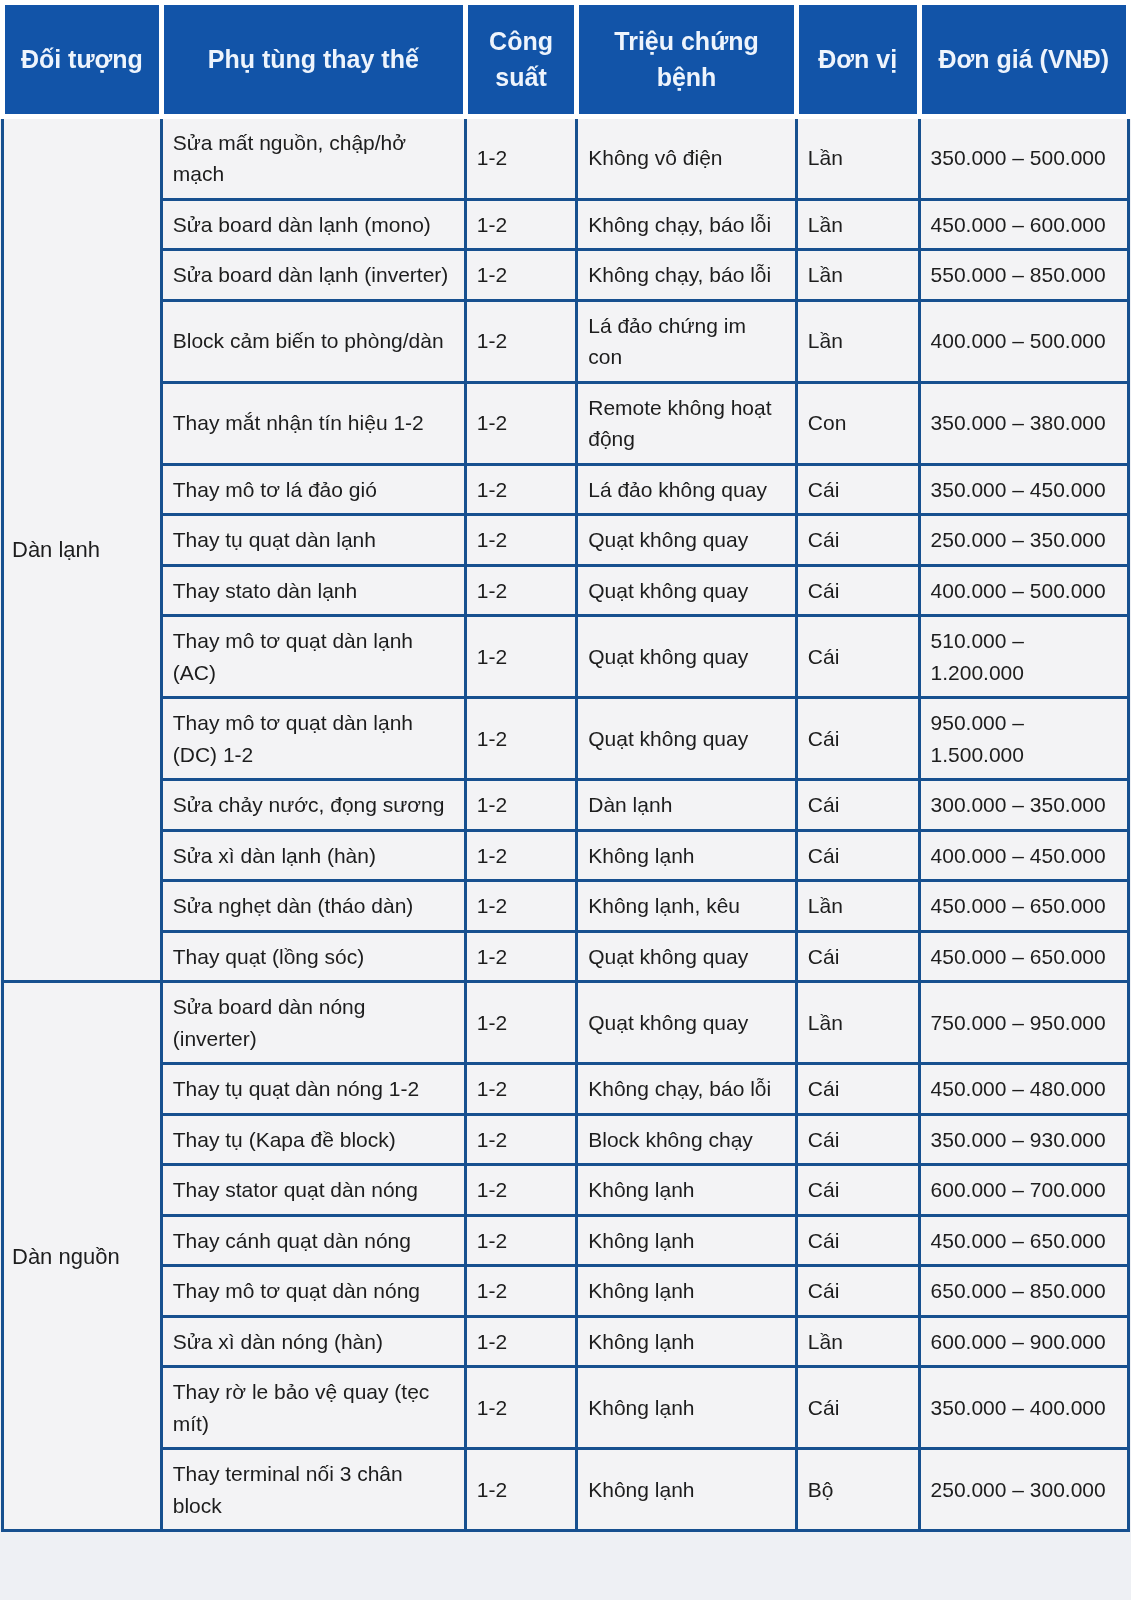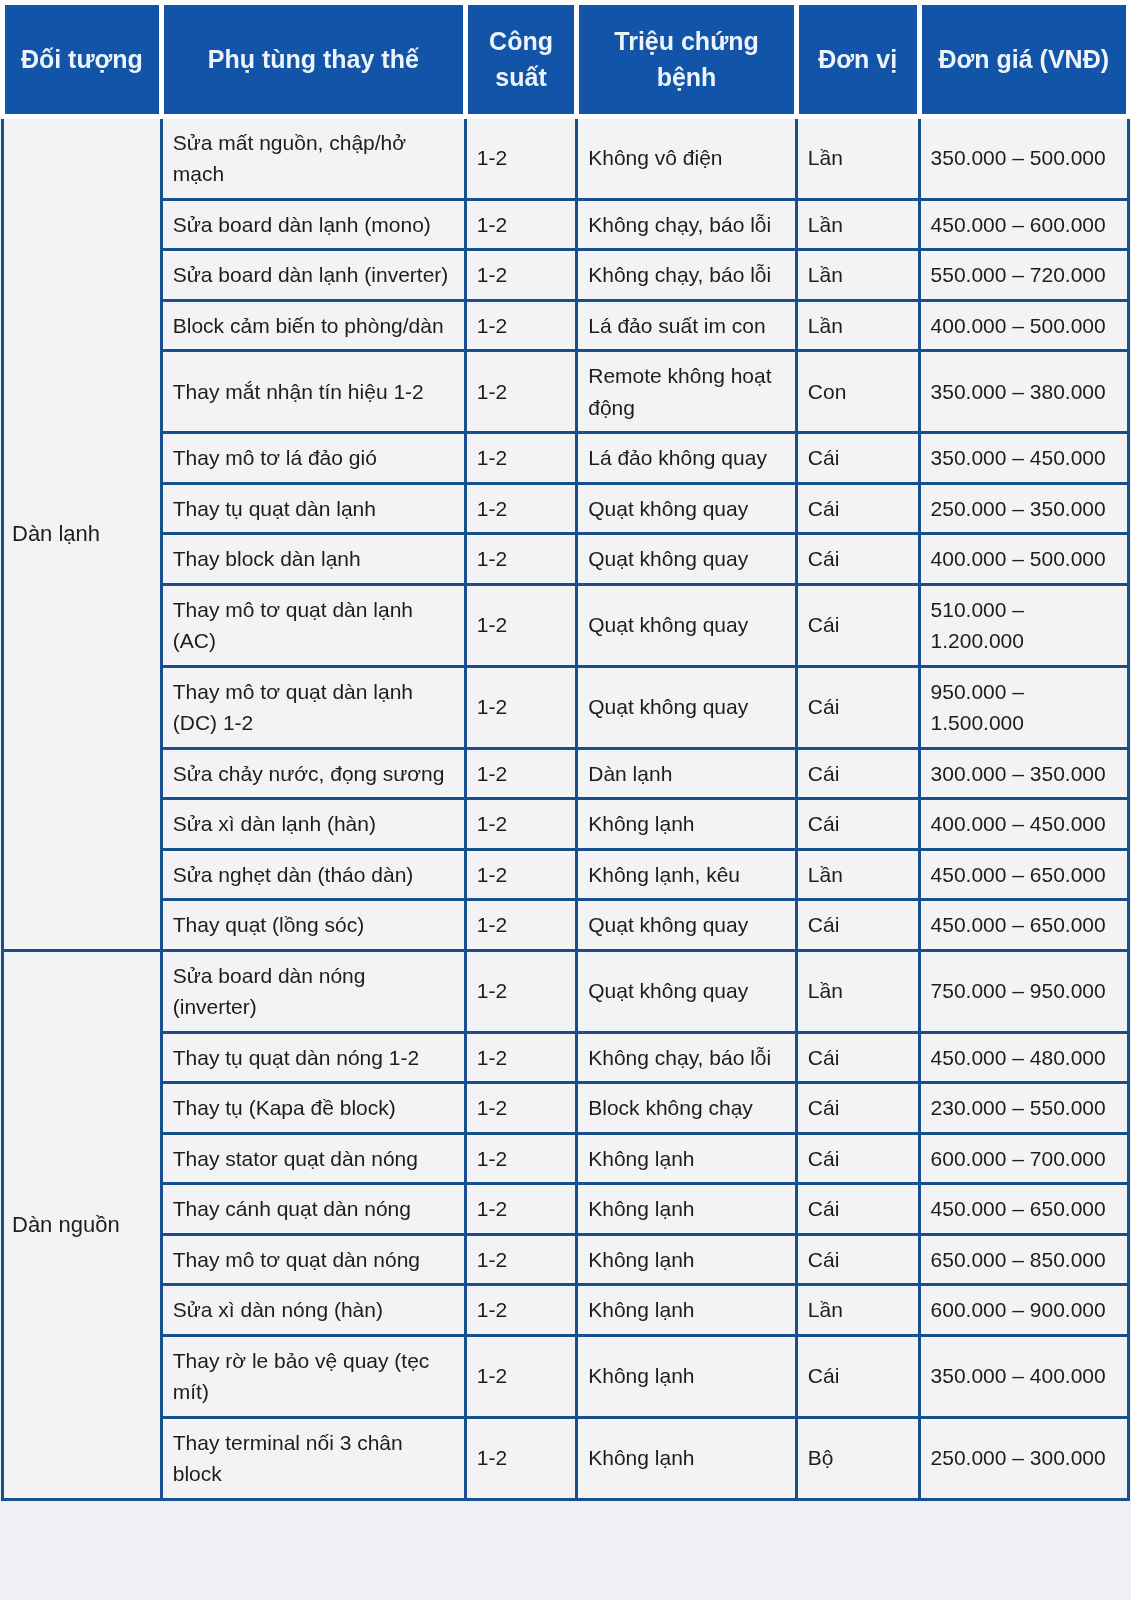--- a/index.html
+++ b/index.html
@@ -96,26 +96,26 @@
         <td>1-2</td>
         <td>Không chạy, báo lỗi</td>
         <td>Lần</td>
         <td>450.000 – 600.000</td>
       </tr>
       <tr>
         <td>Sửa board dàn lạnh (inverter)</td>
         <td>1-2</td>
         <td>Không chạy, báo lỗi</td>
         <td>Lần</td>
-        <td>550.000 – 720.000</td>
+        <td>550.000 – 850.000</td>
       </tr>
       <tr>
         <td>Block cảm biến to phòng/dàn</td>
         <td>1-2</td>
-        <td>Lá đảo suất im con</td>
+        <td>Lá đảo chứng im con</td>
         <td>Lần</td>
         <td>400.000 – 500.000</td>
       </tr>
       <tr>
         <td>Thay mắt nhận tín hiệu 1-2</td>
         <td>1-2</td>
         <td>Remote không hoạt động</td>
         <td>Con</td>
         <td>350.000 – 380.000</td>
       </tr>
@@ -127,21 +127,21 @@
         <td>350.000 – 450.000</td>
       </tr>
       <tr>
         <td>Thay tụ quạt dàn lạnh</td>
         <td>1-2</td>
         <td>Quạt không quay</td>
         <td>Cái</td>
         <td>250.000 – 350.000</td>
       </tr>
       <tr>
-        <td>Thay block dàn lạnh</td>
+        <td>Thay stato dàn lạnh</td>
         <td>1-2</td>
         <td>Quạt không quay</td>
         <td>Cái</td>
         <td>400.000 – 500.000</td>
       </tr>
       <tr>
         <td>Thay mô tơ quạt dàn lạnh (AC)</td>
         <td>1-2</td>
         <td>Quạt không quay</td>
         <td>Cái</td>
@@ -195,21 +195,21 @@
         <td>1-2</td>
         <td>Không chạy, báo lỗi</td>
         <td>Cái</td>
         <td>450.000 – 480.000</td>
       </tr>
       <tr>
         <td>Thay tụ (Kapa đề block)</td>
         <td>1-2</td>
         <td>Block không chạy</td>
         <td>Cái</td>
-        <td>230.000 – 550.000</td>
+        <td>350.000 – 930.000</td>
       </tr>
       <tr>
         <td>Thay stator quạt dàn nóng</td>
         <td>1-2</td>
         <td>Không lạnh</td>
         <td>Cái</td>
         <td>600.000 – 700.000</td>
       </tr>
       <tr>
         <td>Thay cánh quạt dàn nóng</td>

